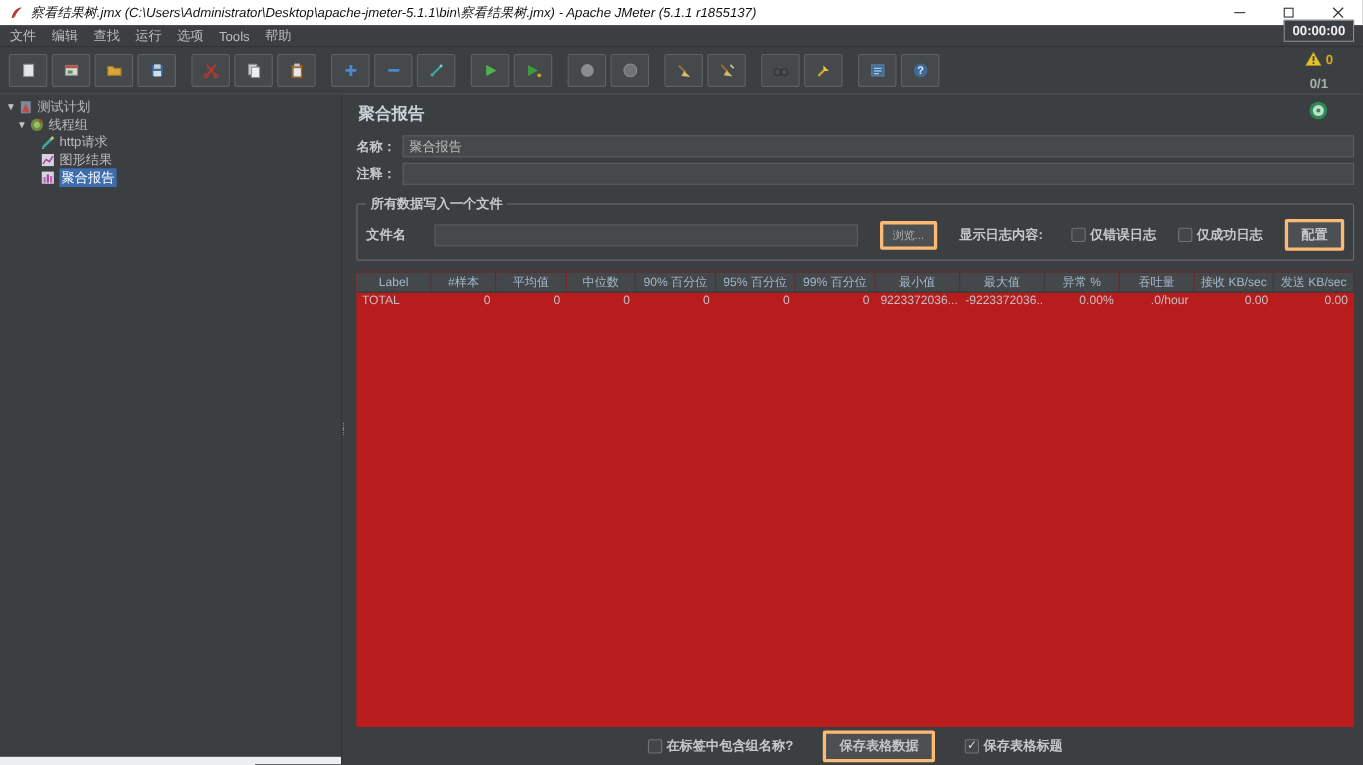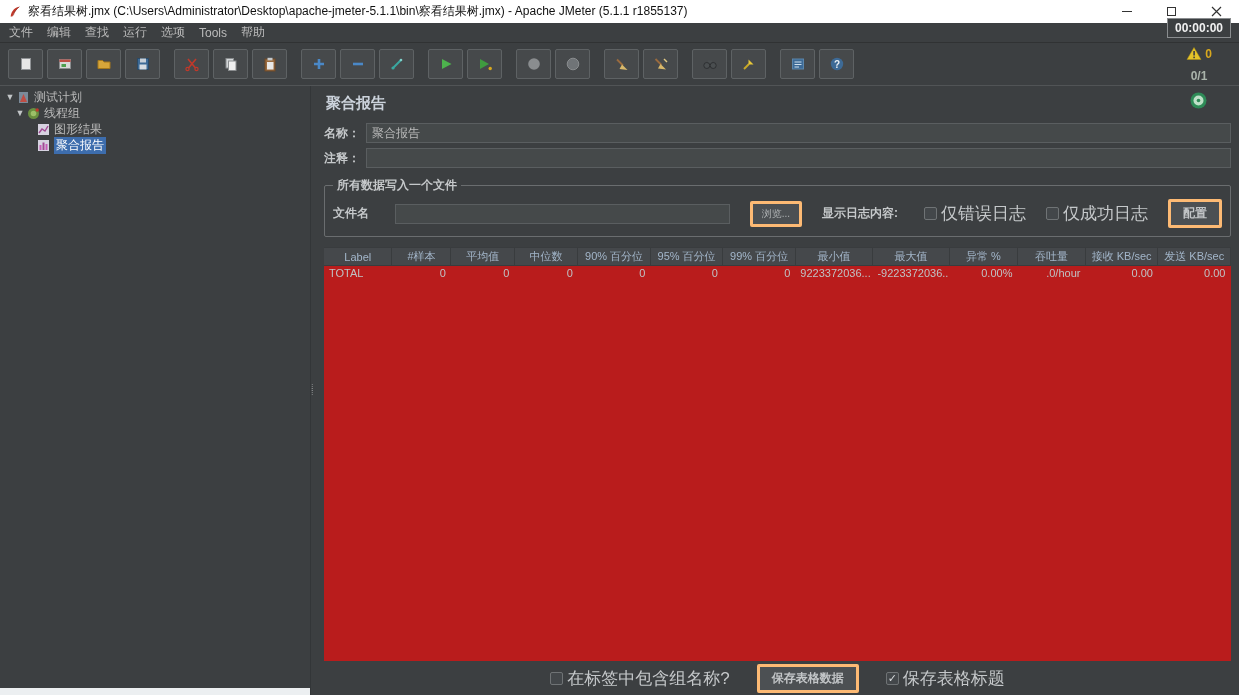--- a/index.html
+++ b/index.html
@@ -4,21 +4,21 @@
 <style>
   * { margin:0; padding:0; box-sizing:border-box; }
   html,body { width:1239px; height:695px; overflow:hidden; background:#3c3f41;
               font-family:"Liberation Sans", sans-serif; }
   .window { width:100%; height:100%; display:flex; flex-direction:column; }
 
   
   .titlebar { height:23px; background:#ffffff; display:flex; align-items:center;
               padding:0 0 0 8px; font-size:12px; color:#111; flex:0 0 auto; }
   .titlebar .app-icon { width:14px; height:14px; margin-right:6px; }
-  .titlebar .title { flex:1; white-space:nowrap; overflow:hidden; }
+  .titlebar .title { flex:1; white-space:nowrap; overflow:hidden;font-style:italic; }
   .win-controls { display:flex; align-items:center; height:100%; }
   .win-btn { width:45px; height:100%; display:flex; align-items:center; justify-content:center; }
   .min-glyph { width:10px; border-bottom:1px solid #333; display:inline-block; }
   .max-glyph { width:9px; height:9px; border:1px solid #333; display:inline-block; }
 
   
   .menubar { height:20px; background:#3c3f41; border-bottom:1px solid #303233;
              display:flex; align-items:center; padding:0 2px; flex:0 0 auto; }
   .menu-item { color:#bbbbbb; font-size:12px; padding:2px 7px; }
 
@@ -67,21 +67,21 @@
                         padding:5px 8px 8px 8px; }
   fieldset.file-group legend { font-size:12px; font-weight:bold; color:#c5c8ca; padding:0 4px; }
   .file-row { display:flex; align-items:center; gap:20px; }
   .btn { background:#4c5053; border:3px solid #fdba74; border-radius:2px; color:#c3c6c8;
          font-size:12px; font-weight:bold; padding:3px 12px; white-space:nowrap;
          font-family:"Liberation Sans", sans-serif; }
   .btn.small { font-size:10px; font-weight:normal; padding:3px 9px; color:#aeb1b3; }
   .checkbox { width:13px; height:13px; background:#43474a; border:1px solid #6f7375;
               border-radius:2px; display:inline-flex; align-items:center; justify-content:center;
               color:#d8dbdd; font-size:11px; line-height:11px; flex:0 0 auto; }
-  .cb-label { font-size:17px; font-weight:normal; color:#c5c8ca; margin-left:4px;
+  .cb-label { font-size:12px; font-weight:bold; color:#c5c8ca; margin-left:4px;
               white-space:nowrap; }
   .cb-wrap { display:flex; align-items:center; }
 
   
   .table-wrap { flex:1; min-height:0; background:#b91c1c; overflow:hidden; }
   table.agg { width:100%; border-collapse:collapse; table-layout:fixed; font-size:11px; }
   table.agg th { background:#45484b; color:#a3b6ca; font-weight:normal;
                  border:1px solid #393c3e; border-left:none; padding:1px 4px; height:15px;
                  text-align:center; overflow:hidden; white-space:nowrap; }
   table.agg td { color:#bfc2c4; padding:1px 5px; text-align:right; overflow:hidden;
@@ -281,20 +281,28 @@
         <span class="tree-label">测试计划</span>
       </div>
       <div class="tree-row ind1">
         <span class="arrow">▼</span>
         <svg class="tree-icon" viewBox="0 0 13 13">
             <circle cx="6.5" cy="6.5" r="5.5" fill="#6a8f3f"></circle>
             <circle cx="6.5" cy="6.5" r="2.8" fill="#9cbf68"></circle>
             <circle cx="10.2" cy="3" r="1.7" fill="#c0392b"></circle>
           </svg>
         <span class="tree-label">线程组</span>
+      </div>
+      <div class="tree-row ind2">
+        <svg class="tree-icon" viewBox="0 0 13 13">
+            <path d="M2,11 L9,4" stroke="#3aa89a" stroke-width="2.4"></path>
+            <path d="M9,4 L11.5,1.5" stroke="#b5c77a" stroke-width="2.4"></path>
+            <path d="M2,11 L1,12.5 L3,12 Z" fill="#e0e0e0"></path>
+          </svg>
+        <span class="tree-label">http请求</span>
       </div>
       <div class="tree-row ind2">
         <svg class="tree-icon" viewBox="0 0 13 13">
             <rect x="1" y="1" width="11" height="11" fill="#d6d2e0"></rect>
             <path d="M2,10 L5,6 L8,8 L11,3" stroke="#a04a93" stroke-width="1.4" fill="none"></path>
           </svg>
         <span class="tree-label">图形结果</span>
       </div>
       <div class="tree-row ind2">
         <svg class="tree-icon" viewBox="0 0 13 13">

